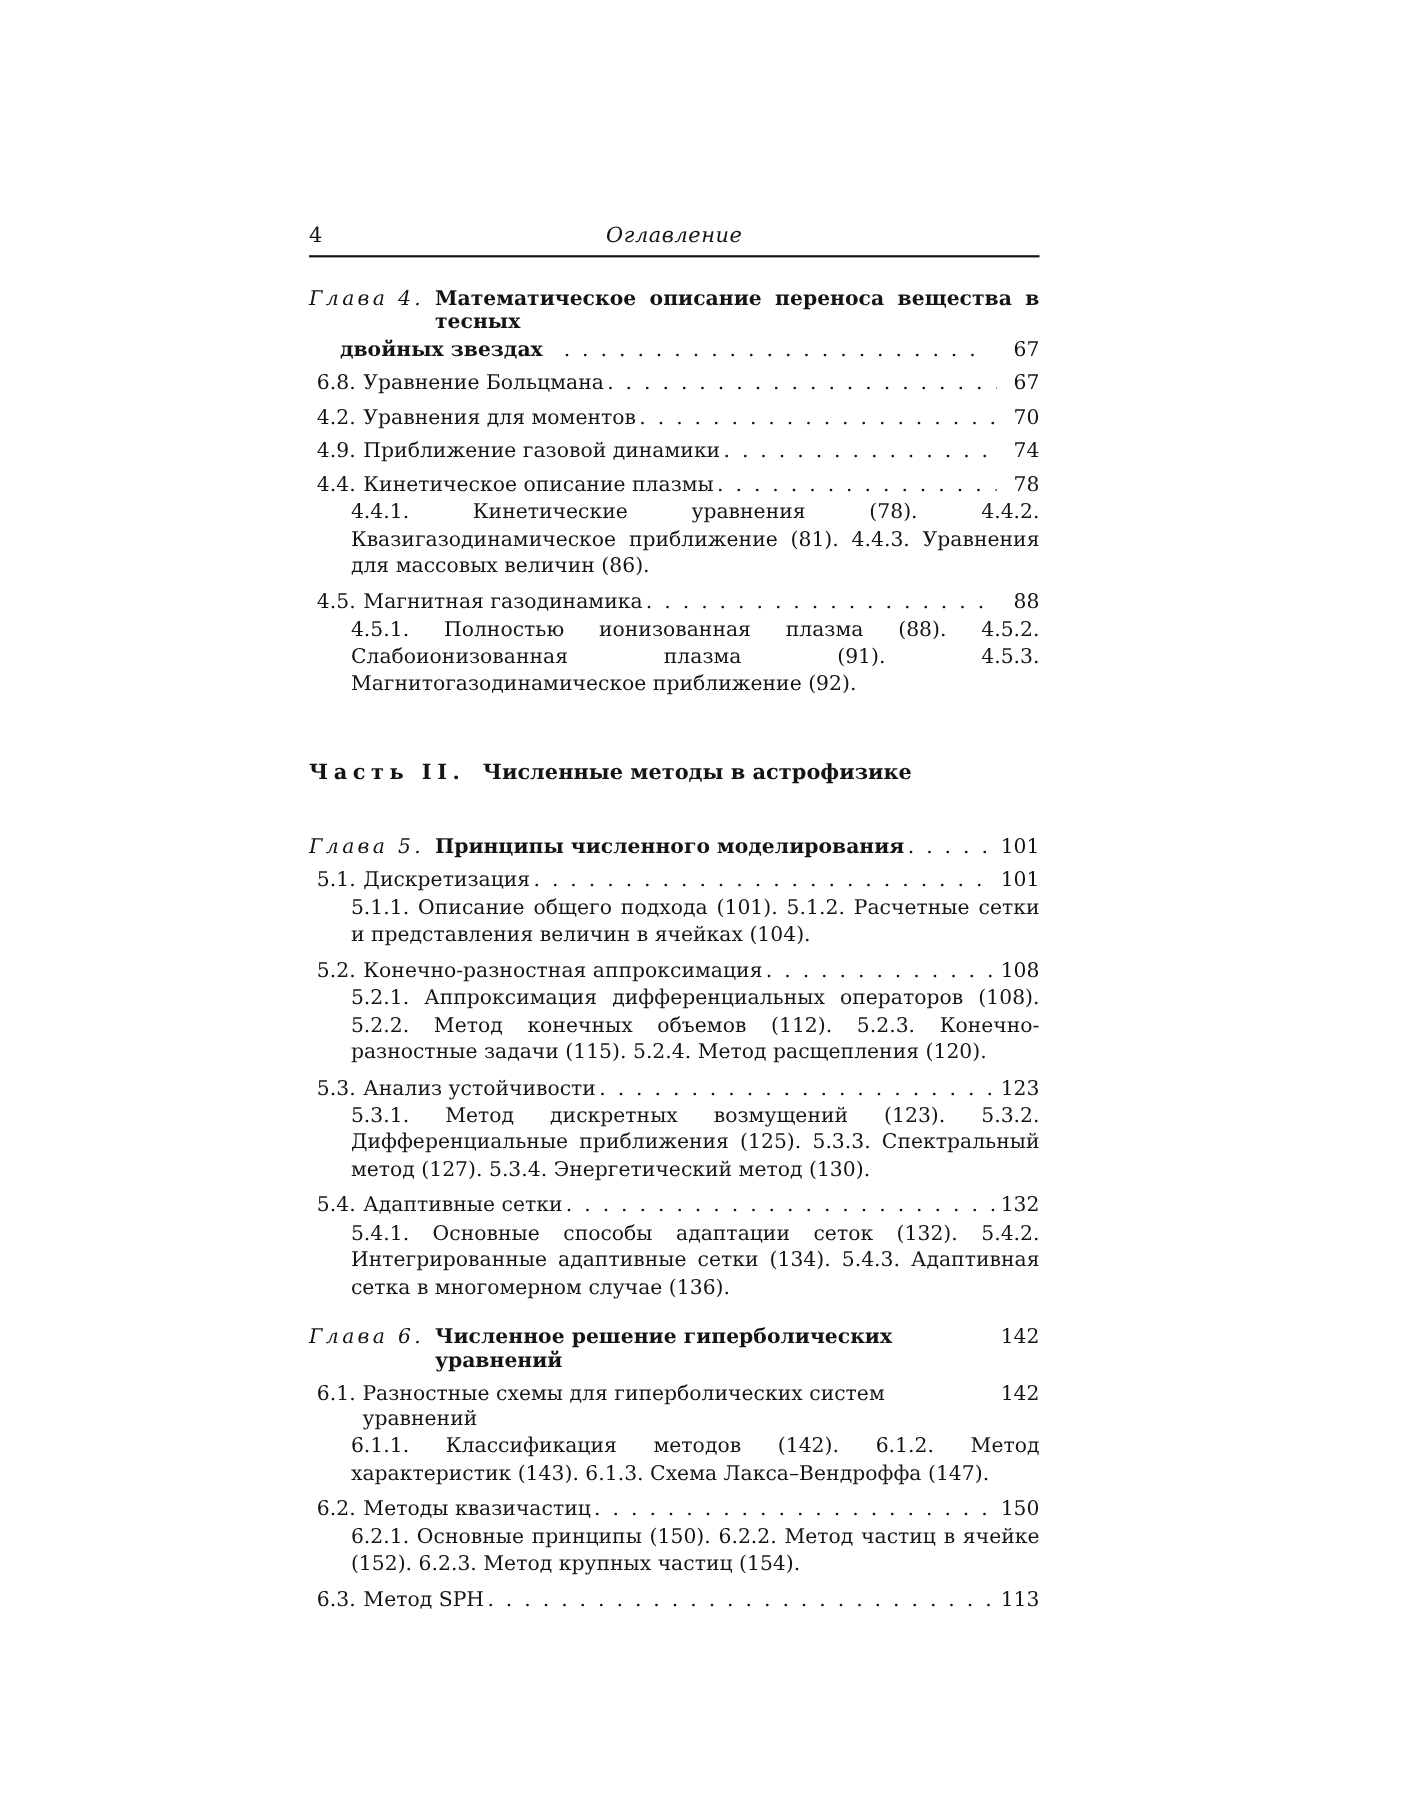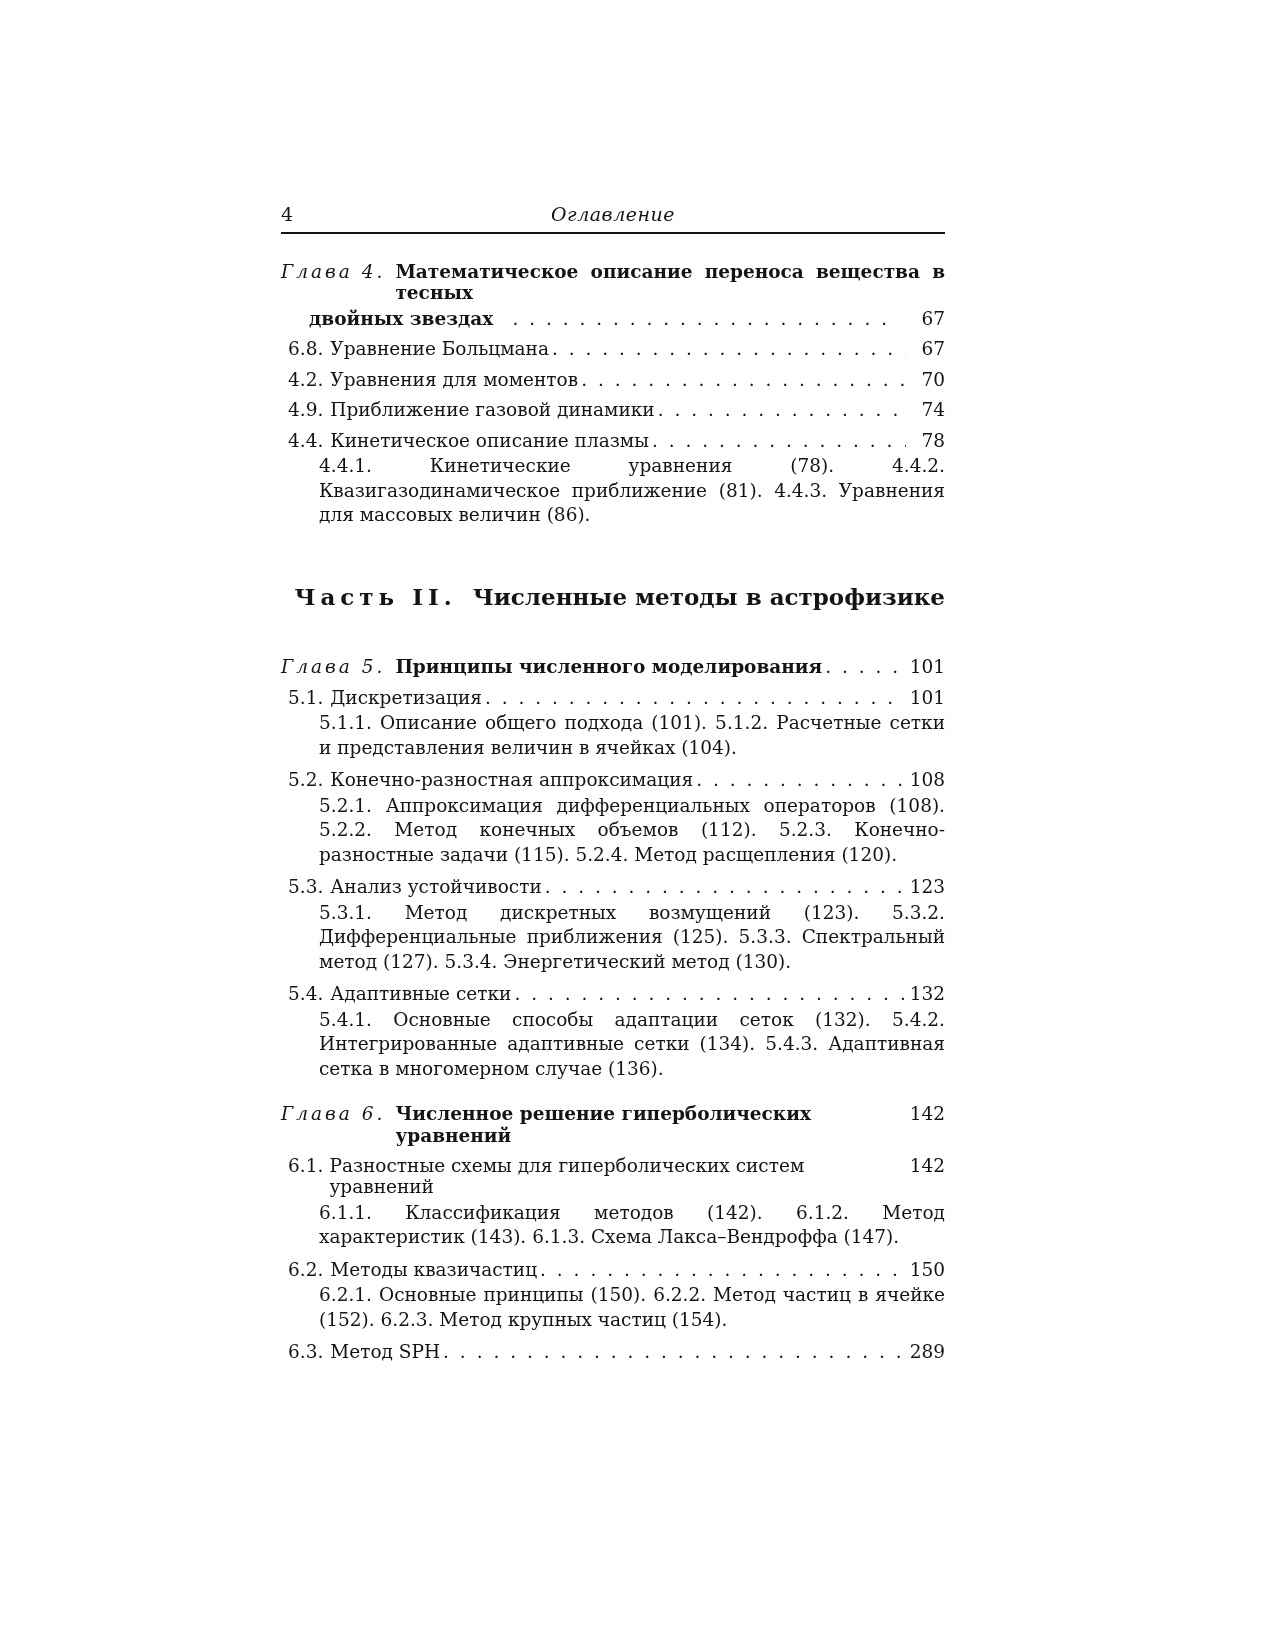--- a/index.html
+++ b/index.html
@@ -55,23 +55,23 @@
   .entry.chapter .cont { padding-left: 28px; margin-top: 4px; gap: 16px; }
   .entry.section { margin-top: 9px; }
   .entry.section > .row { padding-left: 7px; }
   .entry.section .num { min-width: 30px; margin-right: 7px; white-space: nowrap; }
   .subs {
     margin: 3px 0 2px 38px;
     line-height: 24.5px;
     text-align: justify;
   }
   .part {
-    text-align: right;
+    text-align: left;
     font-weight: bold;
-    font-size: 23px;
+    font-size: 19px;
     margin: 56px 0 46px 0;
   }
   .part-label { letter-spacing: 5px; margin-right: 16px; }
 </style>
 </head>
 <body>
 
 <div class="page">
   <div class="runhead">
     <span class="side pageno">4</span>
@@ -116,20 +116,29 @@
       </div>
       <div class="entry section">
         <div class="row">
           <span class="num">4.4.</span>
           <span class="ttl">Кинетическое описание плазмы</span>
           <span class="dots"></span>
           <span class="pg">78</span>
         </div>
         <div class="subs">4.4.1. Кинетические уравнения (78).  4.4.2. Квазигазодинамическое приближение (81).  4.4.3. Уравнения для массовых величин (86).</div>
       </div>
+      <div class="entry section">
+        <div class="row">
+          <span class="num">4.5.</span>
+          <span class="ttl">Магнитная газодинамика</span>
+          <span class="dots"></span>
+          <span class="pg">88</span>
+        </div>
+        <div class="subs">4.5.1. Полностью ионизованная плазма (88).  4.5.2. Слабоионизованная плазма (91).  4.5.3. Магнитогазодинамическое приближение (92).</div>
+      </div>
       <div class="part"><span class="part-label">Часть II.</span><span class="part-title">Численные методы в астрофизике</span></div>
       <div class="entry chapter">
         <div class="row">
           <span class="num chapnum">Глава 5.</span>
           <span class="ttl">Принципы численного моделирования</span>
           <span class="dots"></span>
           <span class="pg">101</span>
         </div>
       </div>
       <div class="entry section">
@@ -192,17 +201,17 @@
           <span class="dots"></span>
           <span class="pg">150</span>
         </div>
         <div class="subs">6.2.1. Основные принципы (150).  6.2.2. Метод частиц в ячейке (152).  6.2.3. Метод крупных частиц (154).</div>
       </div>
       <div class="entry section">
         <div class="row">
           <span class="num">6.3.</span>
           <span class="ttl">Метод SPH</span>
           <span class="dots"></span>
-          <span class="pg">289</span>
+          <span class="pg">113</span>
         </div>
       </div>
     </div>
 </div>
 
 </body></html>

